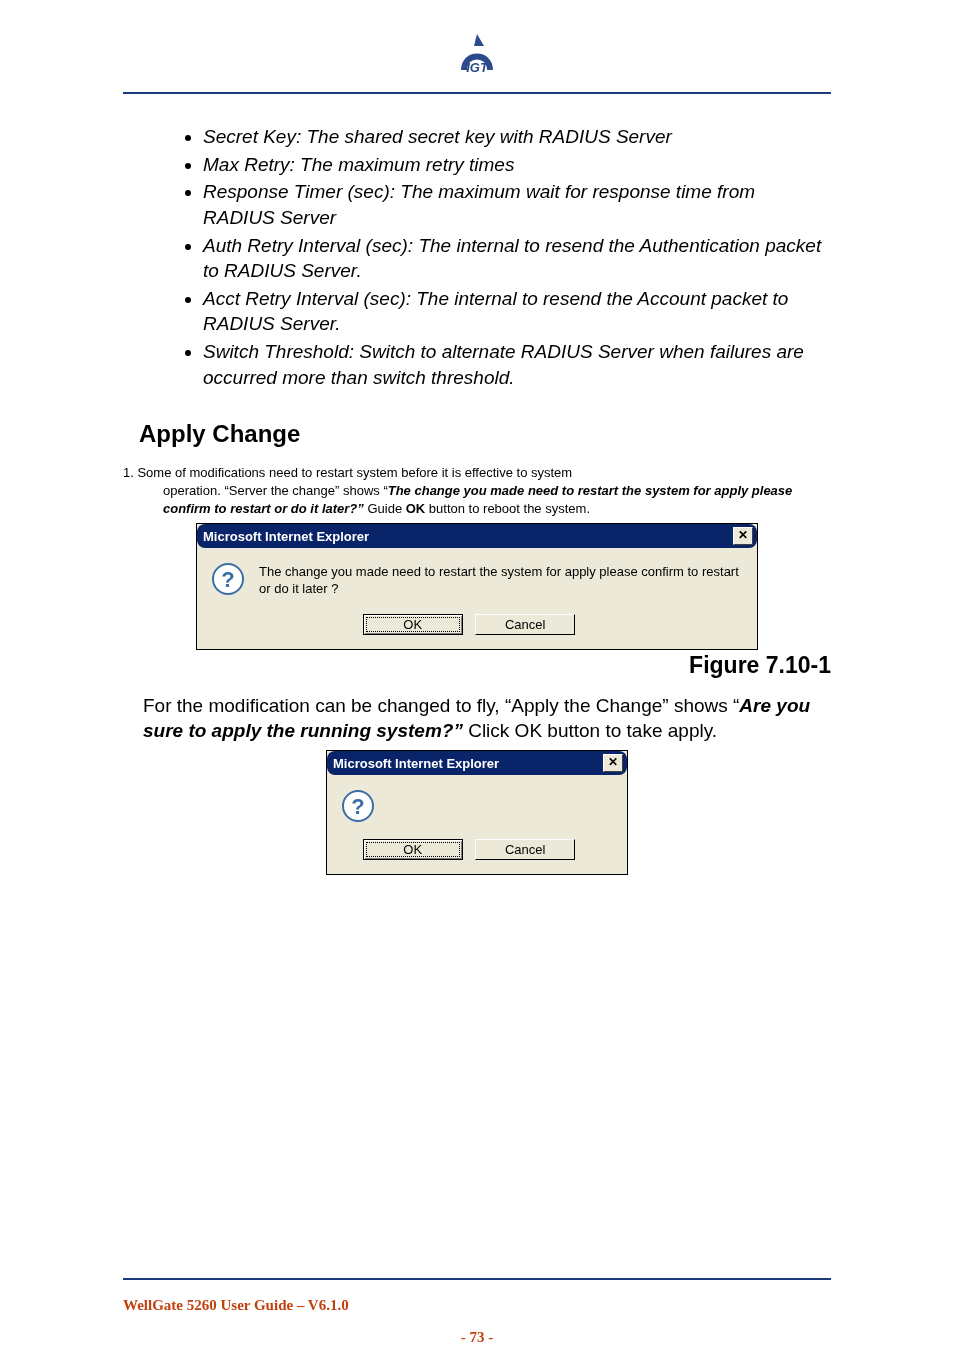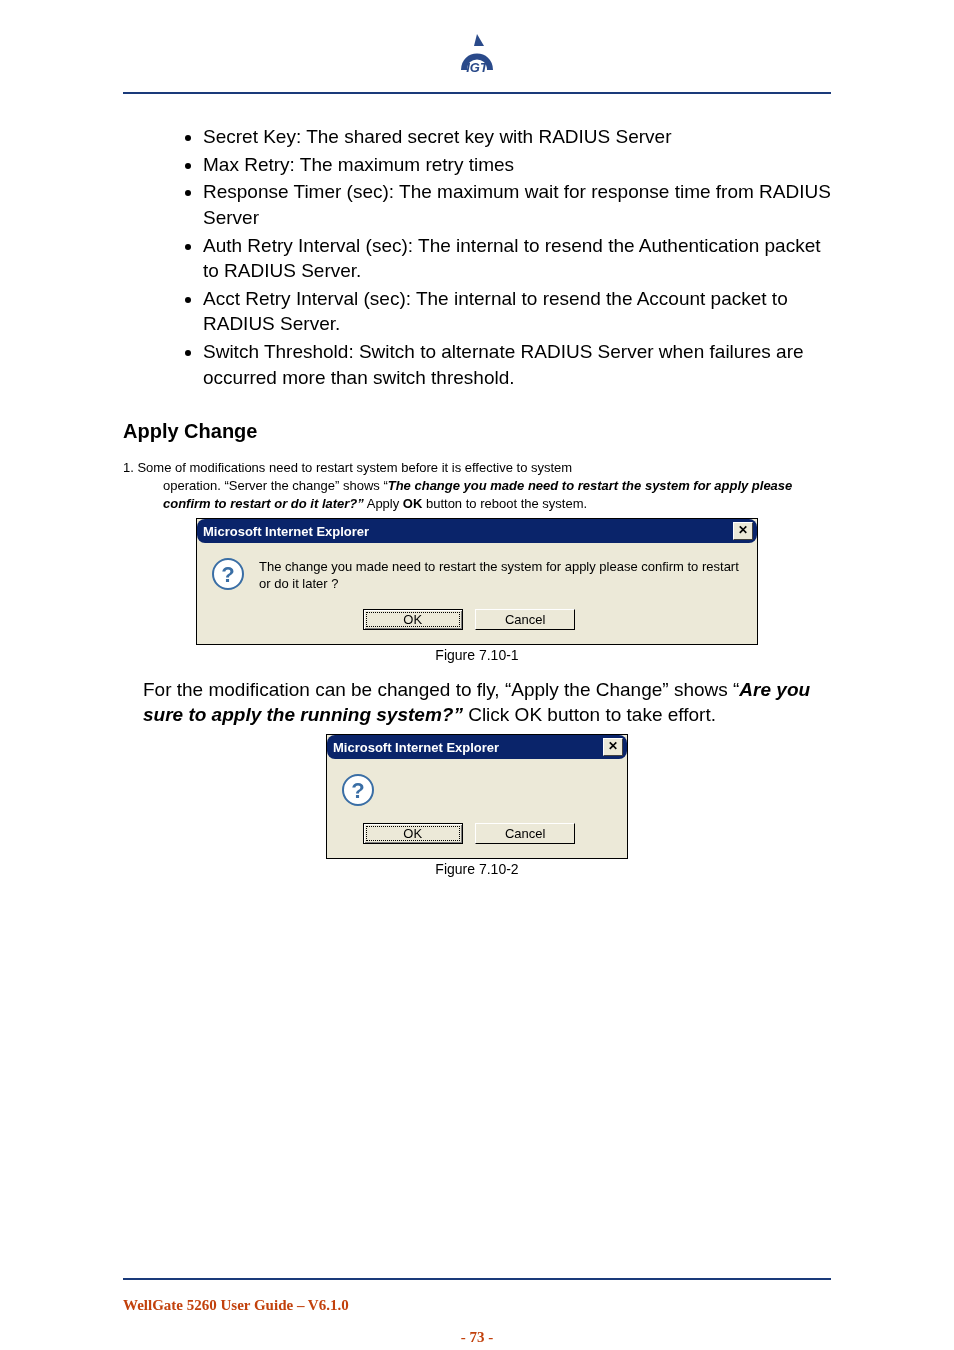--- a/index.html
+++ b/index.html
@@ -30,25 +30,26 @@
     margin-bottom: 30px;
   }
   .bullet-list {
     margin: 0 0 30px 60px;
     padding-left: 20px;
     font-size: 19px;
     line-height: 1.35;
   }
   .bullet-list li {
     margin-bottom: 2px;
+    font-style: italic;
   }
   h2.section-heading {
-    font-size: 20px;
-    font-weight: bold;
-    margin: 20px 0 16px 0;
+    font-size: 24px;
+    font-weight: bold;
+    margin: 20px 0 16px 16px;
   }
   .numbered-para {
     font-size: 13px;
     line-height: 1.35;
     margin: 0 0 2px 0;
   }
   .indent-continue {
     margin-left: 40px;
     display: block;
   }
@@ -131,23 +132,24 @@
     border-left-color: #fff;
     margin: 0 4px;
   }
   .dialog-btn.default {
     outline: 1px dotted #000;
     outline-offset: -4px;
     border: 1px solid #000;
     box-shadow: inset 1px 1px 0 #fff, inset -1px -1px 0 #808080;
   }
   .figure-caption {
-    text-align: center;
-    font-size: 14px;
+    text-align: right;
+    font-size: 23px;
     margin: 2px 0 14px 0;
+    font-weight: bold;
   }
   .dialog.wide { width: 560px; }
   .dialog.narrow { width: 300px; }
   .bottom-rule {
     border-top: 2px solid #1a3a7a;
     position: absolute;
     left: 100px;
     right: 100px;
     bottom: 70px;
   }
@@ -189,21 +191,21 @@
     <li>Auth Retry Interval (sec): The internal to resend the Authentication packet to RADIUS Server.</li>
     <li>Acct Retry Interval (sec): The internal to resend the Account packet to RADIUS Server.</li>
     <li>Switch Threshold: Switch to alternate RADIUS Server when failures are occurred more than switch threshold.</li>
   </ul>
 
   <h2 class="section-heading">Apply Change</h2>
 
   <p class="numbered-para">
     <span>1. Some of modifications need to restart system before it is effective to system</span>
     <span class="indent-continue">
-      <span>operation. “Server the change” shows “</span><strong><em>The change you made need to restart the system for apply please confirm to restart or do it later?”</em></strong><span> Apply </span><strong>OK</strong><span> button to reboot the system.</span>
+      <span>operation. “Server the change” shows “</span><strong><em>The change you made need to restart the system for apply please confirm to restart or do it later?”</em></strong><span> Guide </span><strong>OK</strong><span> button to reboot the system.</span>
     </span>
   </p>
 
   <div class="dialog-wrap">
     <div class="dialog wide">
       <div class="dialog-titlebar">
         <span>Microsoft Internet Explorer</span>
         <span class="dialog-close">✕</span>
       </div>
       <div class="dialog-body">
@@ -218,21 +220,21 @@
       <div class="dialog-buttons">
         <span class="dialog-btn default">OK</span>
         <span class="dialog-btn">Cancel</span>
       </div>
     </div>
   </div>
   <div class="figure-caption">Figure 7.10-1</div>
 
   <p class="body-para" style="text-align:center; margin-left:20px; margin-right:10px;">
     <span style="display:block; text-align:left;">
-      <span>For the modification can be changed to fly, “Apply the Change” shows “</span><strong><em>Are you sure to apply the running system?”</em></strong><span> Click OK button to take effort.</span>
+      <span>For the modification can be changed to fly, “Apply the Change” shows “</span><strong><em>Are you sure to apply the running system?”</em></strong><span> Click OK button to take apply.</span>
     </span>
   </p>
 
   <div class="dialog-wrap">
     <div class="dialog narrow">
       <div class="dialog-titlebar">
         <span>Microsoft Internet Explorer</span>
         <span class="dialog-close">✕</span>
       </div>
       <div class="dialog-body">
@@ -242,21 +244,20 @@
             <text x="17" y="25" font-family="Arial" font-size="22" font-weight="bold" fill="#3a6ea5" text-anchor="middle">?</text>
           </svg>
         </div>
       </div>
       <div class="dialog-buttons">
         <span class="dialog-btn default">OK</span>
         <span class="dialog-btn">Cancel</span>
       </div>
     </div>
   </div>
-  <div class="figure-caption">Figure 7.10-2</div>
 
   <div class="bottom-rule"></div>
   <div class="footer">
     <span>WellGate 5260 User Guide – V6.1.0</span>
     <span class="page-num">- 73 -</span>
   </div>
 
 </div>
 
 </body></html>

